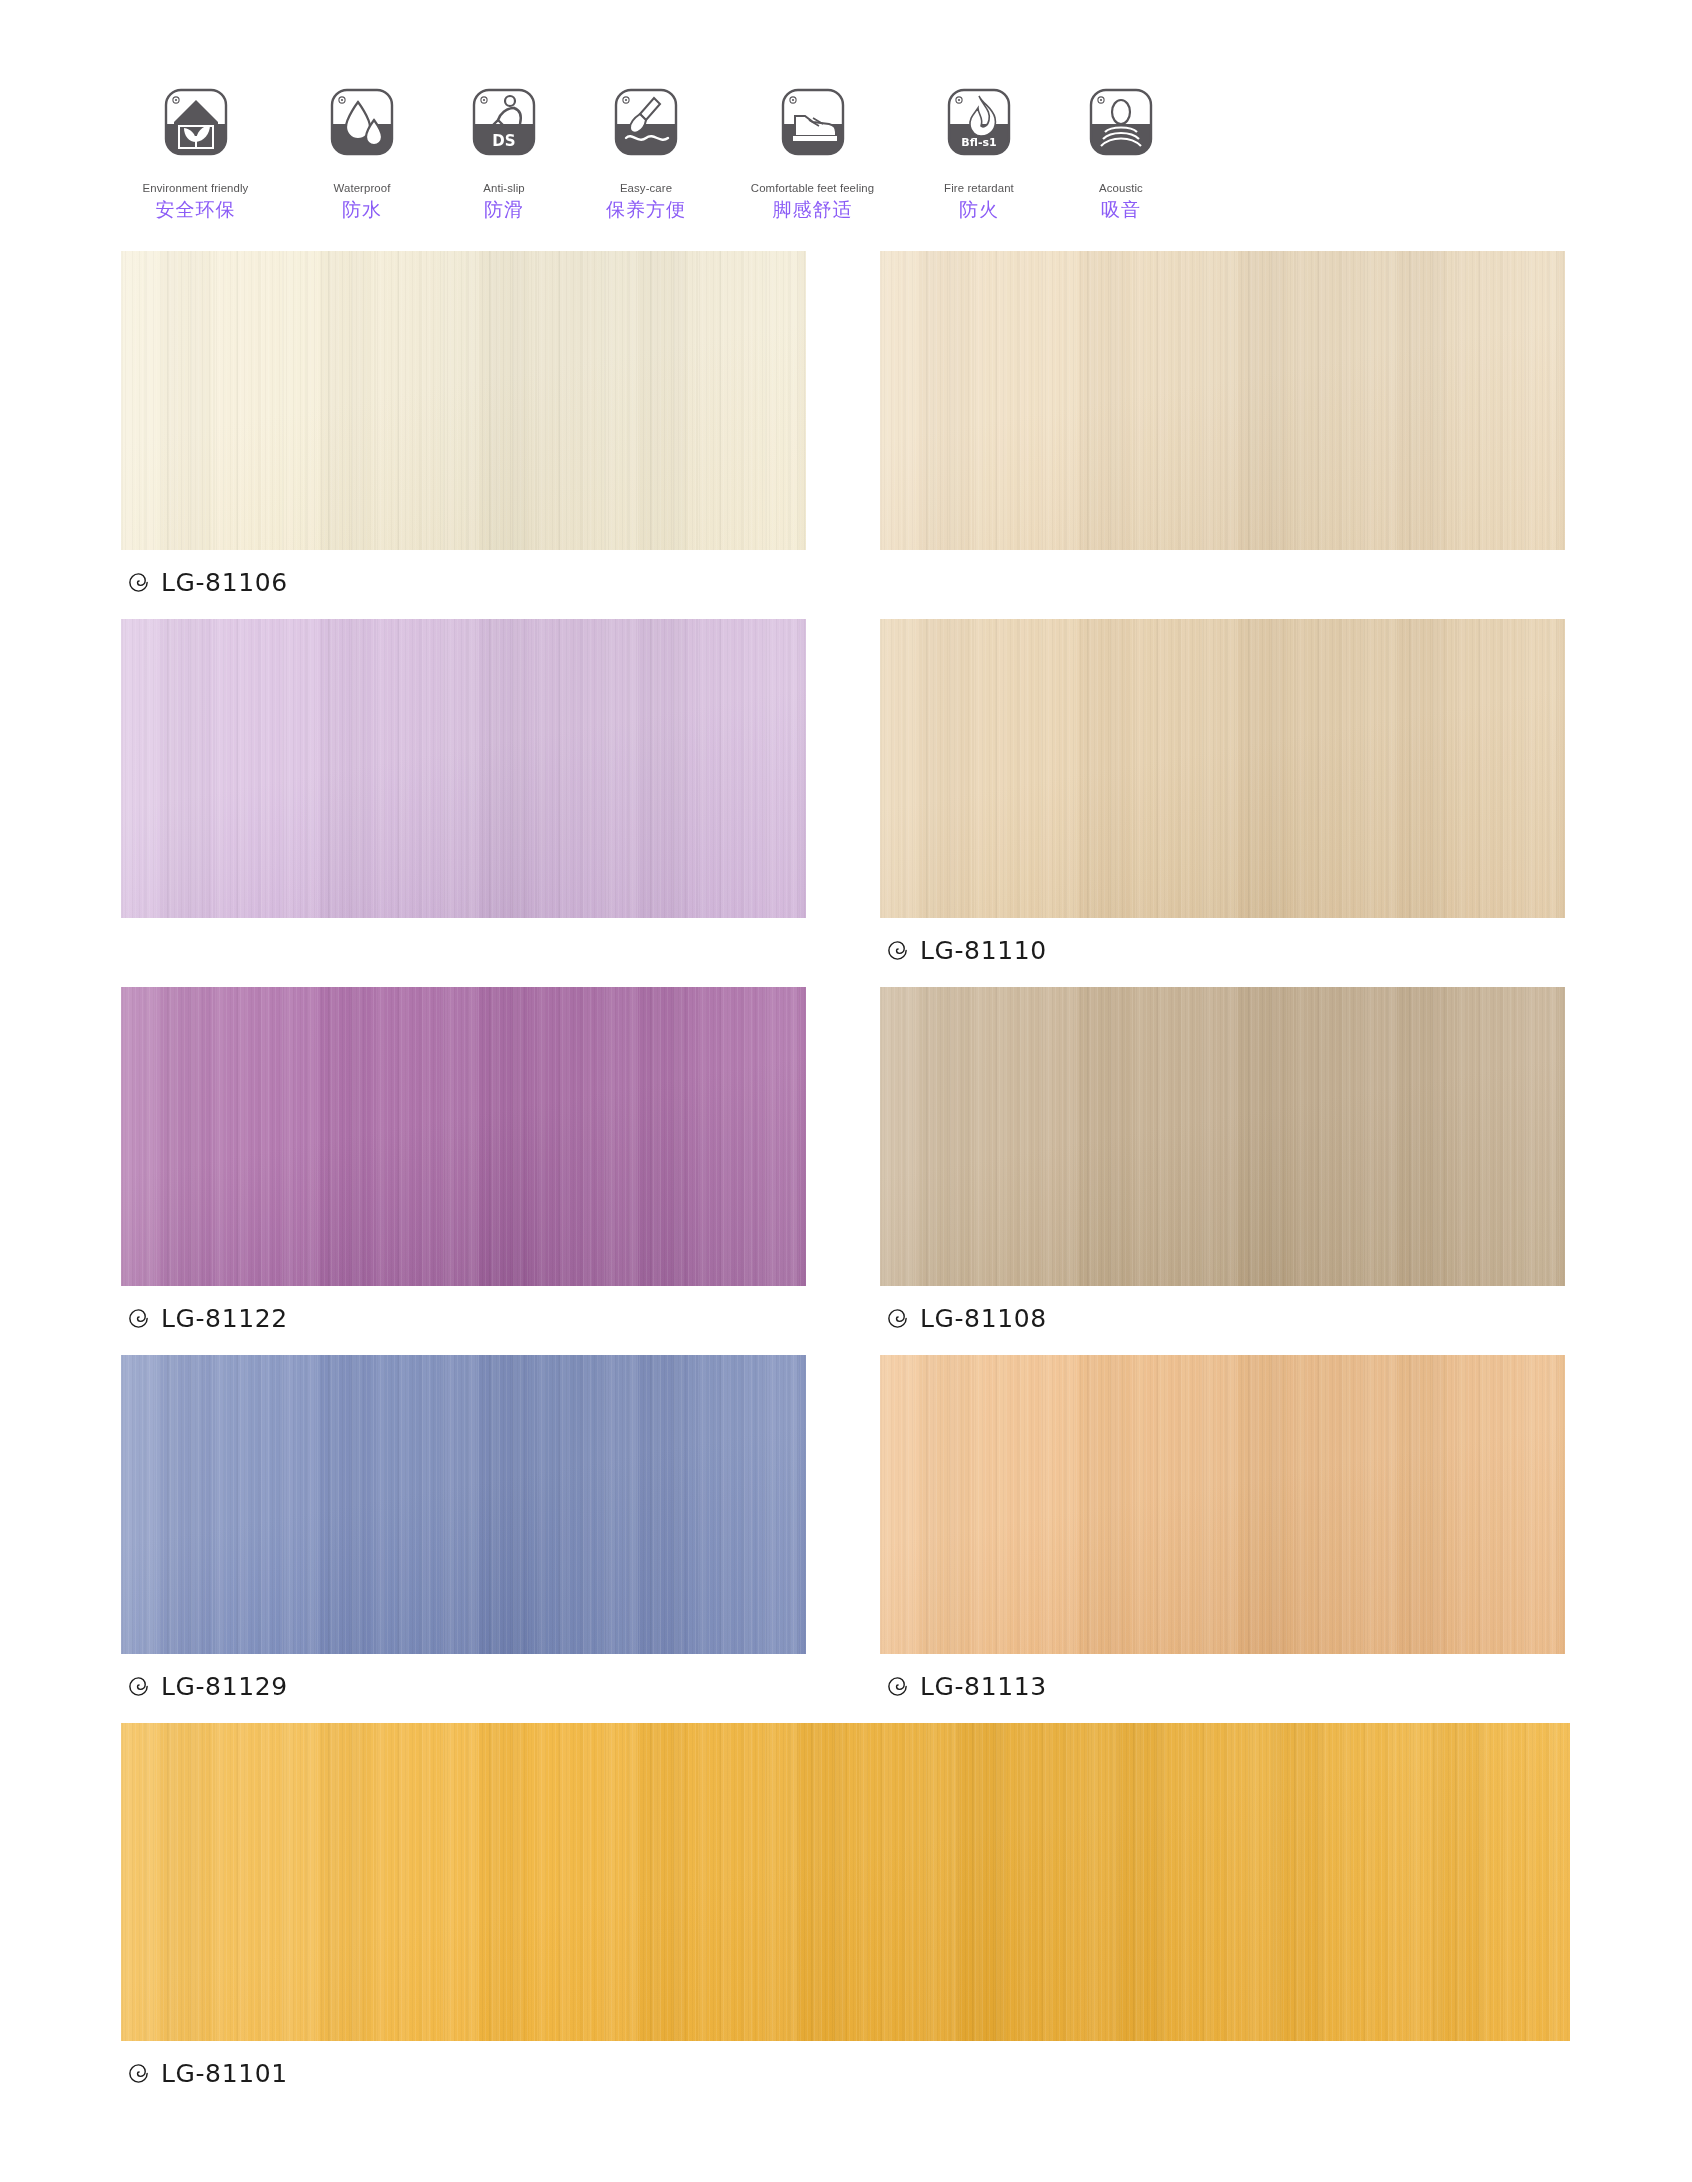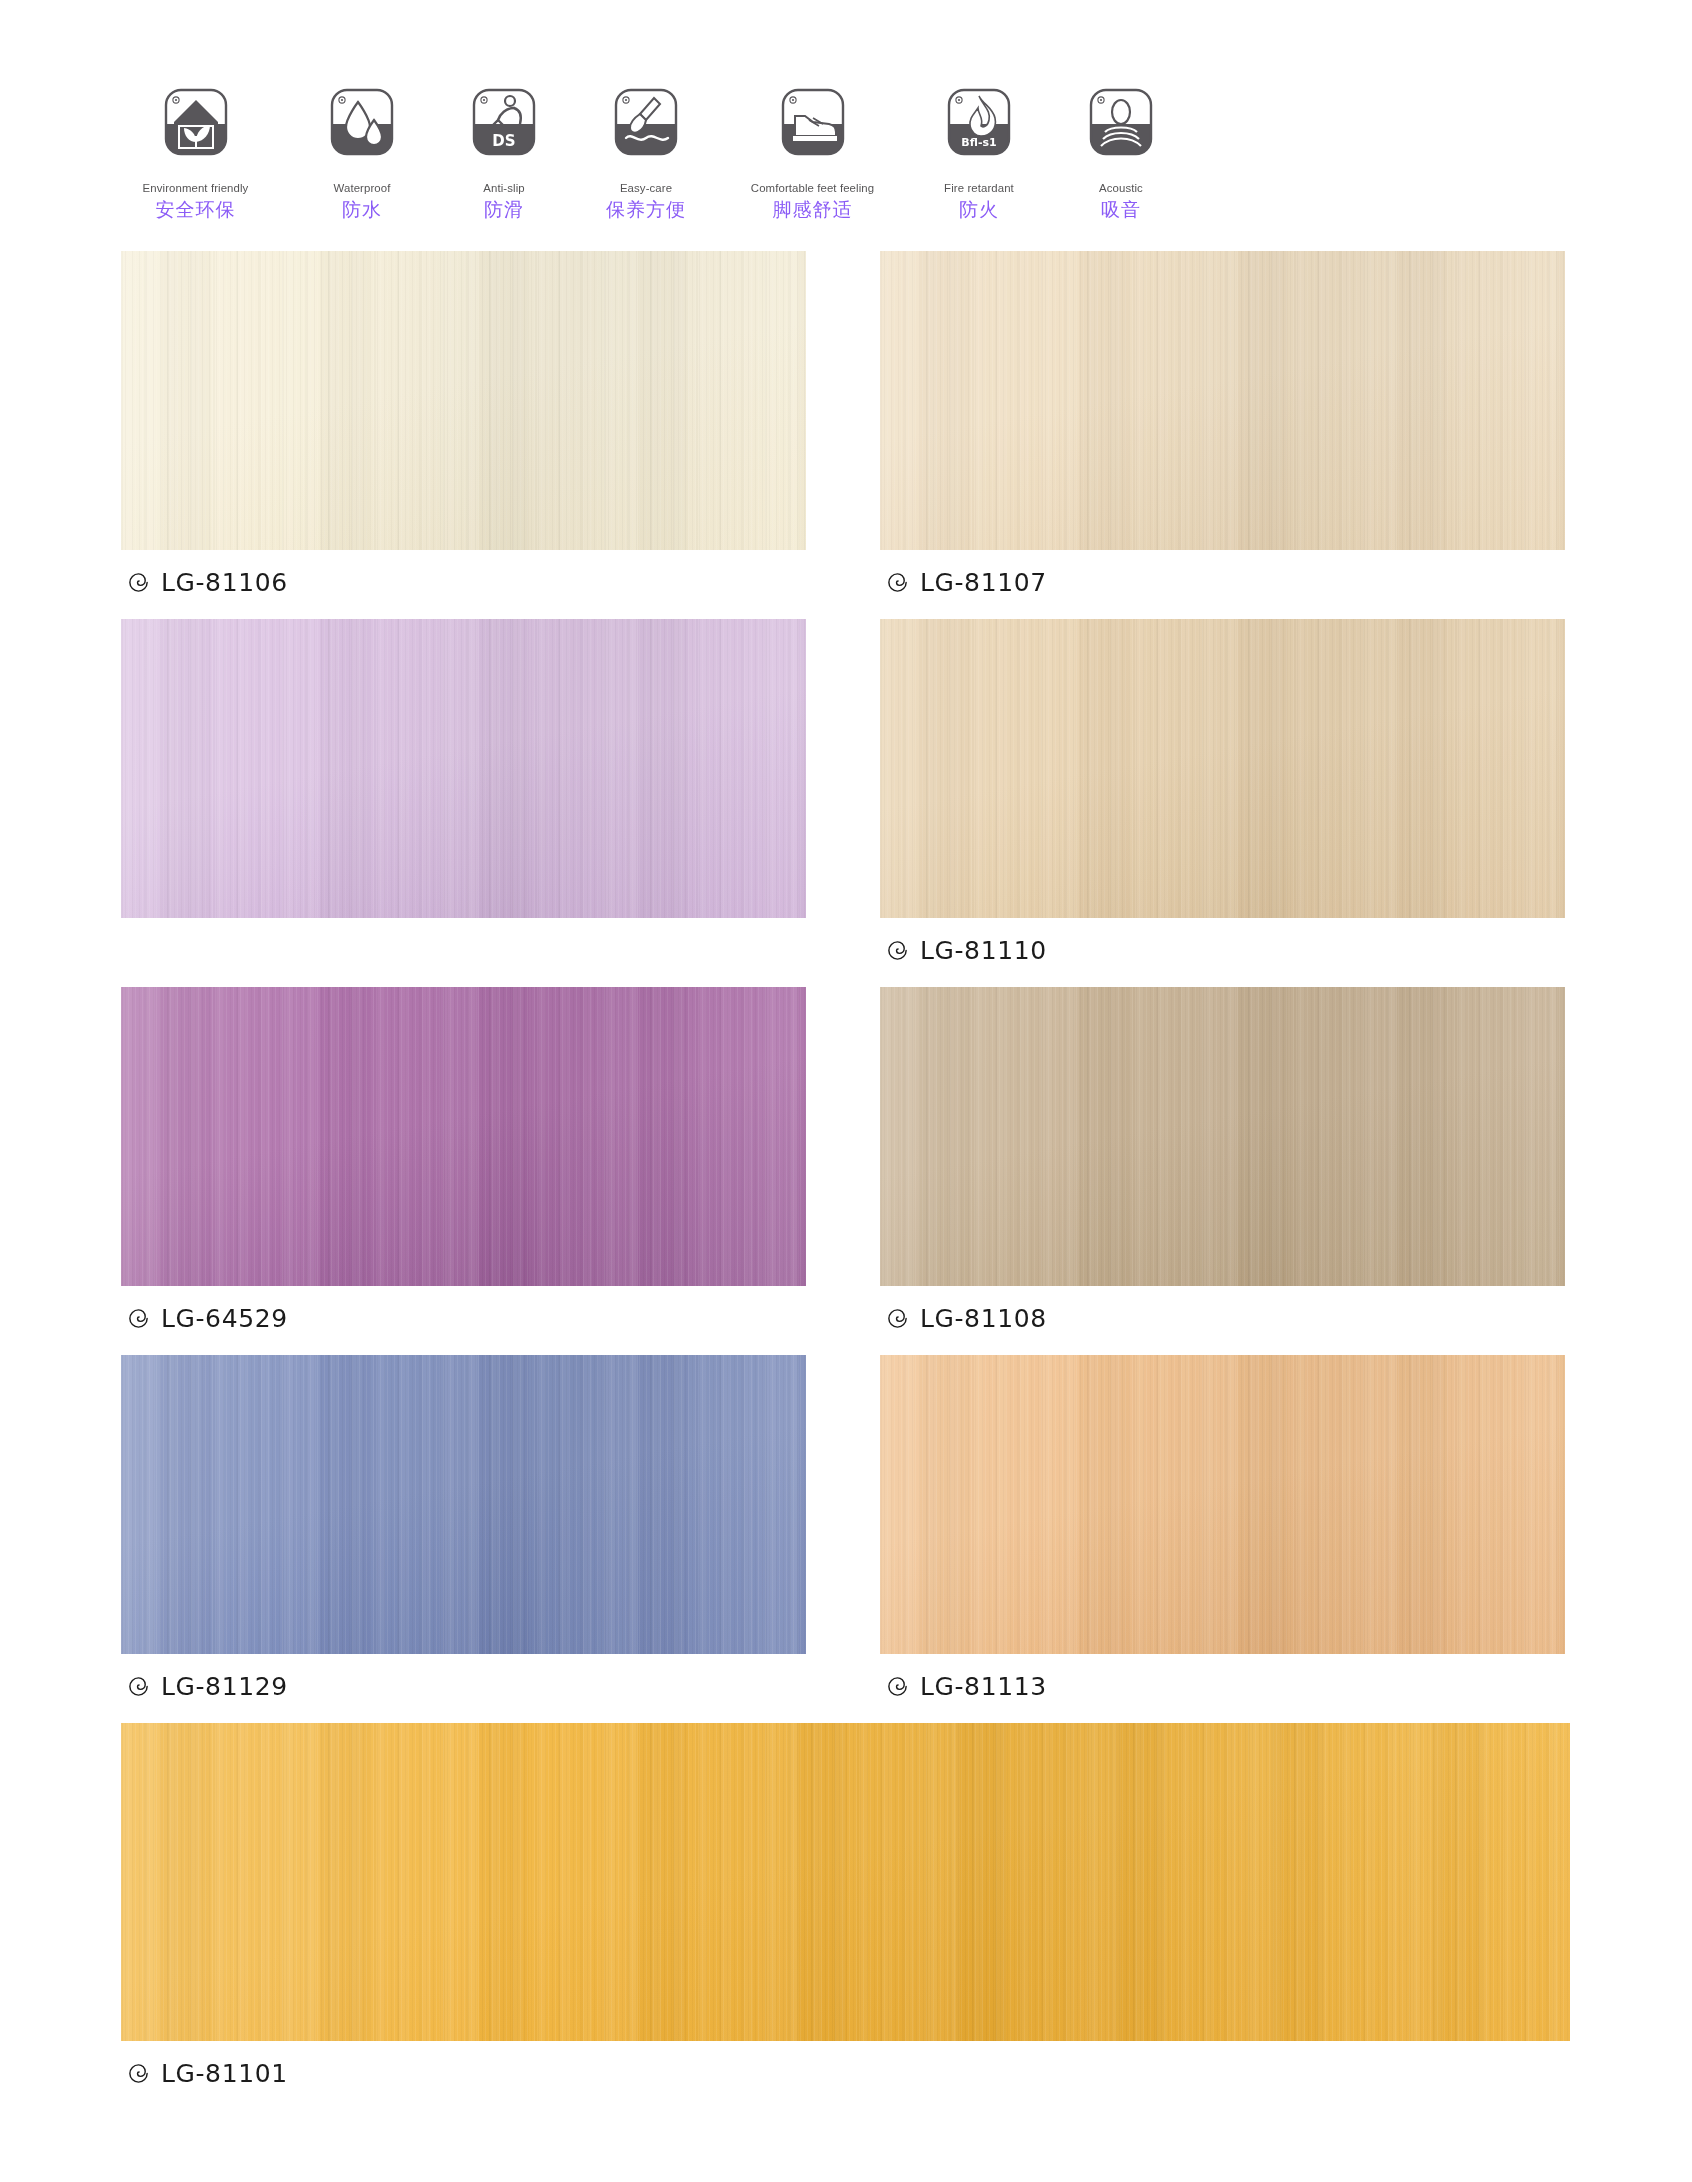--- a/index.html
+++ b/index.html
@@ -315,27 +315,20 @@
   <path d="M21 12 A9 9 0 1 1 12 3 A7 7 0 0 1 19 10 A5 5 0 0 1 14 15 A3 3 0 0 1 11 12 A1.6 1.6 0 0 1 12.6 10.4" fill="none" stroke="#1b1b1b" stroke-width="1.5" stroke-linecap="round"></path>
 </svg></span>
        <span class="code">LG-81106</span>
      </div>
       </div>
       <div class="card">
         <div class="swatch" style="background:linear-gradient(170deg, #EFDEC2 0%, #EFDEC2 45%, #E8D3B1 100%);">
        <div class="grain" style="background-image:repeating-linear-gradient(90deg, rgba(255,255,255,.16) 0 1px, rgba(0,0,0,0) 1px 4px, rgba(0,0,0,.05) 4px 5px, rgba(0,0,0,0) 5px 7px),repeating-linear-gradient(90deg, rgba(0,0,0,.045) 0 2px, rgba(255,255,255,.09) 2px 11px, rgba(0,0,0,0) 11px 23px),repeating-linear-gradient(90deg, rgba(255,255,255,.10) 0 40px, rgba(0,0,0,.035) 40px 90px, rgba(255,255,255,.05) 90px 159px);"></div>
        <div class="sheen"></div>
      </div>
-     <div class="caption">
-       <span class="spiral-icon">
-<svg viewBox="0 0 24 24" width="23" height="23" aria-hidden="true">
-  <path d="M21 12 A9 9 0 1 1 12 3 A7 7 0 0 1 19 10 A5 5 0 0 1 14 15 A3 3 0 0 1 11 12 A1.6 1.6 0 0 1 12.6 10.4" fill="none" stroke="#1b1b1b" stroke-width="1.5" stroke-linecap="round"></path>
-</svg></span>
-       <span class="code">LG-81107</span>
-     </div>
       </div>
       <div class="card">
         <div class="swatch" style="background:linear-gradient(170deg, #DBC2E2 0%, #DBC2E2 45%, #CDAED6 100%);">
        <div class="grain" style="background-image:repeating-linear-gradient(90deg, rgba(255,255,255,.16) 0 1px, rgba(0,0,0,0) 1px 4px, rgba(0,0,0,.05) 4px 5px, rgba(0,0,0,0) 5px 7px),repeating-linear-gradient(90deg, rgba(0,0,0,.045) 0 2px, rgba(255,255,255,.09) 2px 11px, rgba(0,0,0,0) 11px 23px),repeating-linear-gradient(90deg, rgba(255,255,255,.10) 0 40px, rgba(0,0,0,.035) 40px 90px, rgba(255,255,255,.05) 90px 159px);"></div>
        <div class="sheen"></div>
      </div>
       </div>
       <div class="card">
         <div class="swatch" style="background:linear-gradient(170deg, #E8D2AF 0%, #E8D2AF 45%, #DFC59E 100%);">
        <div class="grain" style="background-image:repeating-linear-gradient(90deg, rgba(255,255,255,.16) 0 1px, rgba(0,0,0,0) 1px 4px, rgba(0,0,0,.05) 4px 5px, rgba(0,0,0,0) 5px 7px),repeating-linear-gradient(90deg, rgba(0,0,0,.045) 0 2px, rgba(255,255,255,.09) 2px 11px, rgba(0,0,0,0) 11px 23px),repeating-linear-gradient(90deg, rgba(255,255,255,.10) 0 40px, rgba(0,0,0,.035) 40px 90px, rgba(255,255,255,.05) 90px 159px);"></div>
@@ -352,21 +345,21 @@
       <div class="card">
         <div class="swatch" style="background:linear-gradient(170deg, #AE70AA 0%, #AE70AA 45%, #9B5E99 100%);">
        <div class="grain" style="background-image:repeating-linear-gradient(90deg, rgba(255,255,255,.16) 0 1px, rgba(0,0,0,0) 1px 4px, rgba(0,0,0,.05) 4px 5px, rgba(0,0,0,0) 5px 7px),repeating-linear-gradient(90deg, rgba(0,0,0,.045) 0 2px, rgba(255,255,255,.09) 2px 11px, rgba(0,0,0,0) 11px 23px),repeating-linear-gradient(90deg, rgba(255,255,255,.10) 0 40px, rgba(0,0,0,.035) 40px 90px, rgba(255,255,255,.05) 90px 159px);"></div>
        <div class="sheen"></div>
      </div>
      <div class="caption">
        <span class="spiral-icon">
 <svg viewBox="0 0 24 24" width="23" height="23" aria-hidden="true">
   <path d="M21 12 A9 9 0 1 1 12 3 A7 7 0 0 1 19 10 A5 5 0 0 1 14 15 A3 3 0 0 1 11 12 A1.6 1.6 0 0 1 12.6 10.4" fill="none" stroke="#1b1b1b" stroke-width="1.5" stroke-linecap="round"></path>
 </svg></span>
-       <span class="code">LG-64529</span>
+       <span class="code">LG-81122</span>
      </div>
       </div>
       <div class="card">
         <div class="swatch" style="background:linear-gradient(170deg, #C8B294 0%, #C8B294 45%, #BCA584 100%);">
        <div class="grain" style="background-image:repeating-linear-gradient(90deg, rgba(255,255,255,.16) 0 1px, rgba(0,0,0,0) 1px 4px, rgba(0,0,0,.05) 4px 5px, rgba(0,0,0,0) 5px 7px),repeating-linear-gradient(90deg, rgba(0,0,0,.045) 0 2px, rgba(255,255,255,.09) 2px 11px, rgba(0,0,0,0) 11px 23px),repeating-linear-gradient(90deg, rgba(255,255,255,.10) 0 40px, rgba(0,0,0,.035) 40px 90px, rgba(255,255,255,.05) 90px 159px);"></div>
        <div class="sheen"></div>
      </div>
      <div class="caption">
        <span class="spiral-icon">
 <svg viewBox="0 0 24 24" width="23" height="23" aria-hidden="true">

